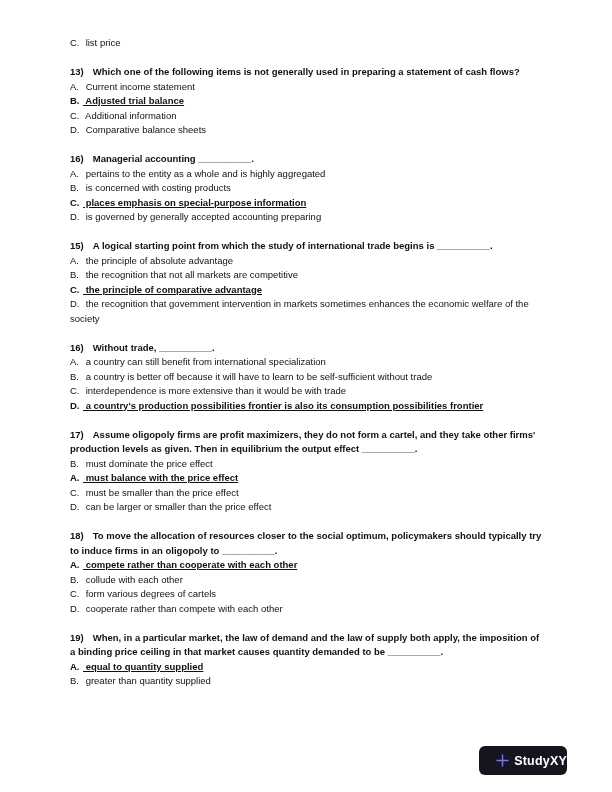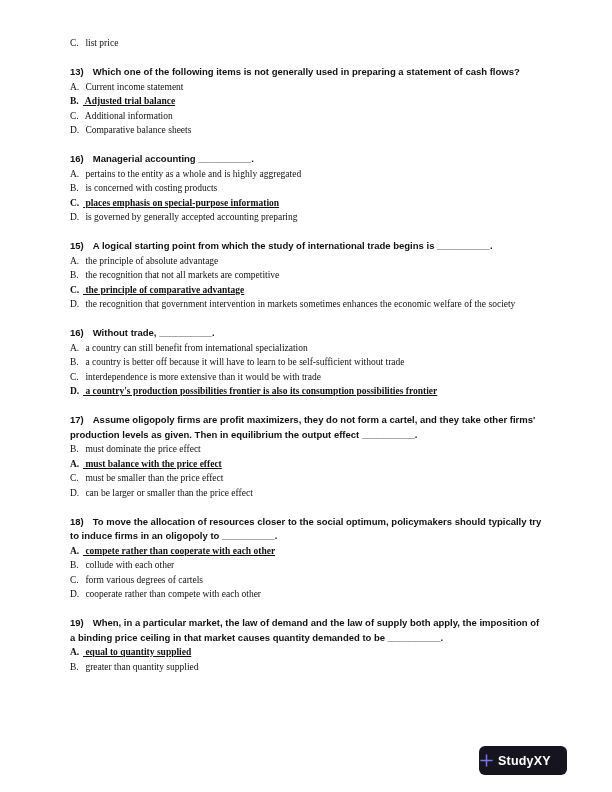--- a/index.html
+++ b/index.html
@@ -10,28 +10,28 @@
   }
   .page{
     position:absolute;inset:0;
     padding:36px 67px 0 70px;
     box-sizing:border-box;
     font-size:9.5px;
     line-height:14.5px;
   }
   .block{margin:0 0 14.5px 0;}
   .stem{font-weight:bold;}
-  .opt{font-weight:normal;font-family:Liberation Serif, serif;}
+  .opt{font-weight:normal;}
   .opt .lbl{display:inline-block;min-width:13px;}
   .opt.answer{font-weight:bold;text-decoration:underline;}
   .qnum{margin-right:9px;}
   .logo{
     position:absolute;right:45px;bottom:17px;
     width:88px;height:29px;background:#15141f;border-radius:6px;
-    display:flex;align-items:center;justify-content:flex-start;gap:4px;
+    display:flex;align-items:center;justify-content:flex-end;gap:4px;
     box-sizing:border-box;
   }
   .logo-plus{width:15px;height:15px;display:block;}
   .logo-text{color:#ffffff;font-weight:bold;font-size:12.5px;letter-spacing:0.2px;}
 </style>
 </head>
 <body>
 
 <div class="page">
   <div>

